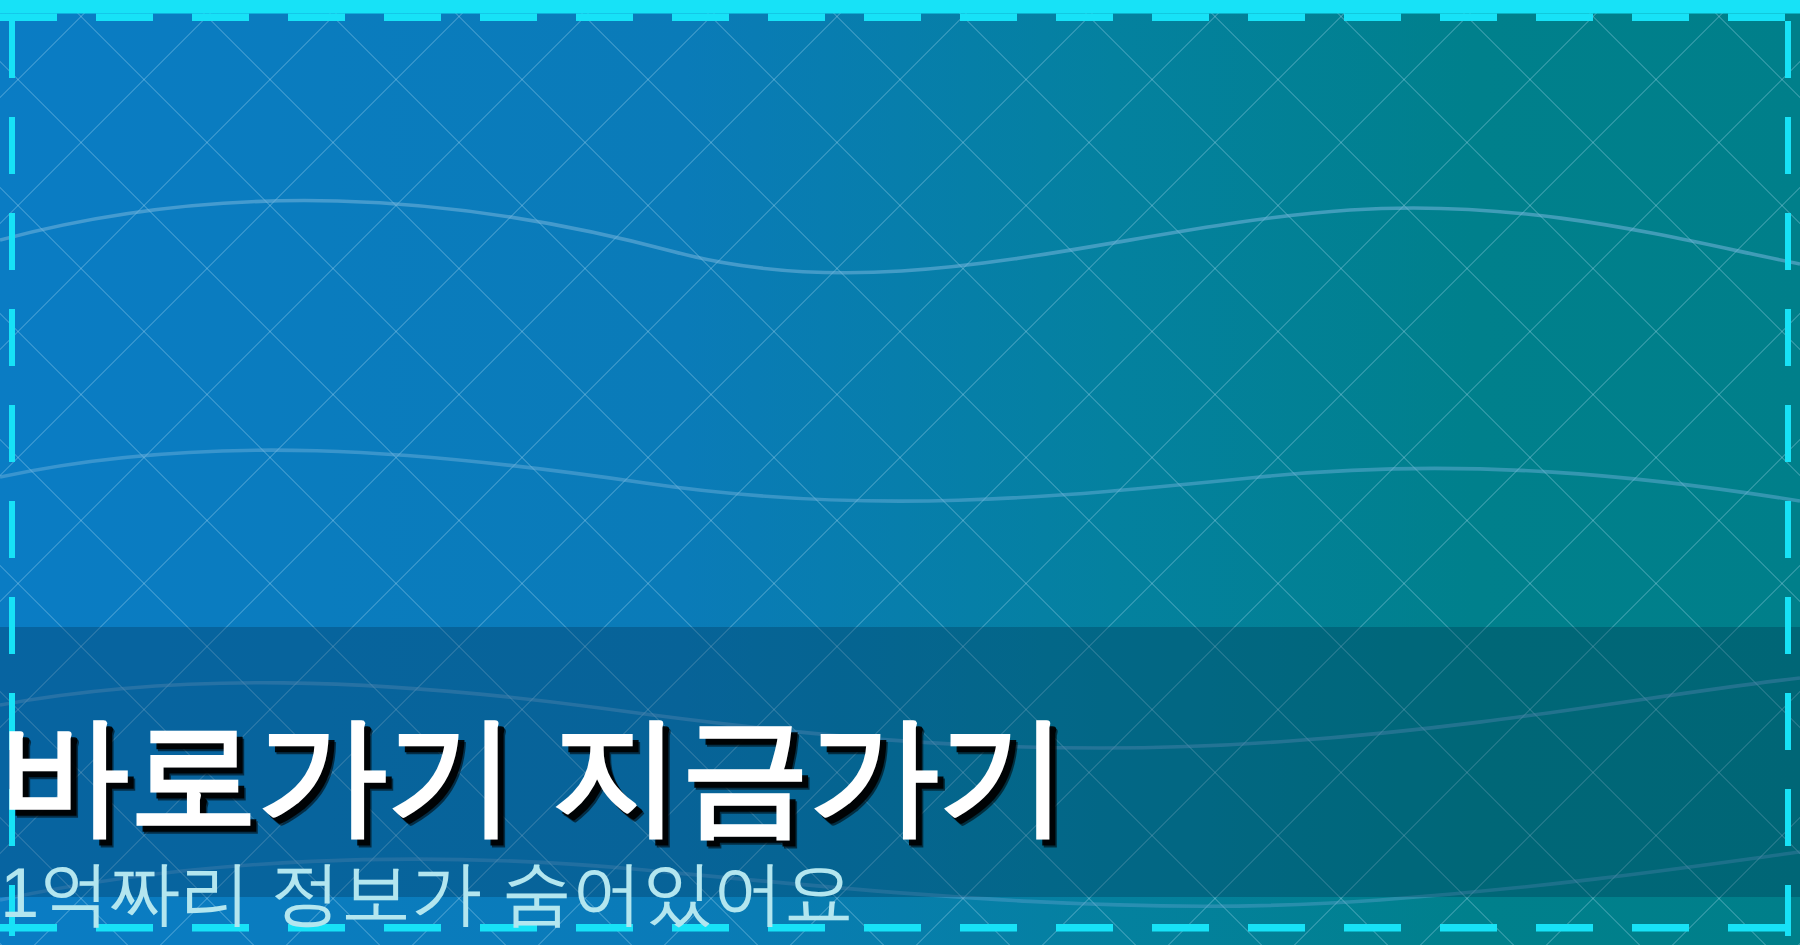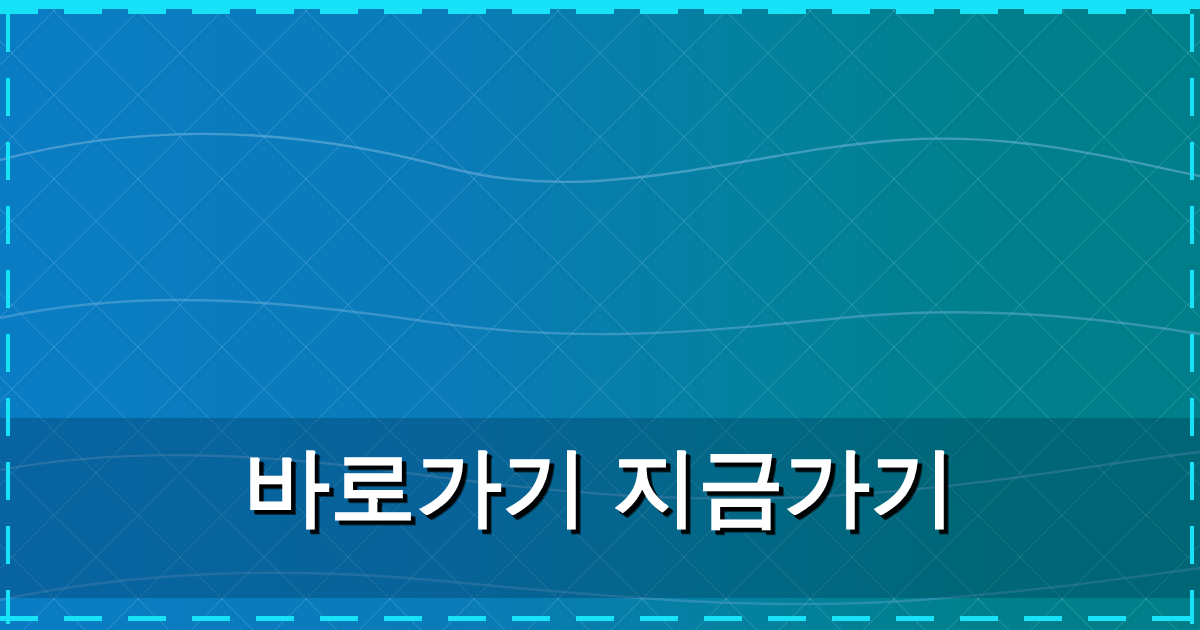--- a/index.html
+++ b/index.html
@@ -97,22 +97,22 @@
     background-image: repeating-linear-gradient(180deg,
       #17e2f7 0px, #17e2f7 38px,
       rgba(0,0,0,0) 38px, rgba(0,0,0,0) 64px);
   }
 
   
   .text-block {
     position: absolute;
     left: 0;
     right: 0;
-    top: 438px;
-    text-align: center;
+    top: 469px;
+    text-align: left;
   }
 
   .headline {
     display: block;
     margin: 0;
     font-size: 86px;
     line-height: 96px;
     font-weight: 700;
     color: #ffffff;
     letter-spacing: 0px;
@@ -154,15 +154,16 @@
   <div class="band-dark"></div>
 
   <div class="frame-top-solid"></div>
   <div class="frame-top-dash"></div>
   <div class="frame-bottom-dash"></div>
   <div class="frame-left-dash"></div>
   <div class="frame-right-dash"></div>
 
   <div class="text-block">
     <h1 class="headline">바로가기 지금가기</h1>
+    <p class="subline">1억짜리 정보가 숨어있어요</p>
   </div>
 
 </div>
 
 </body></html>

